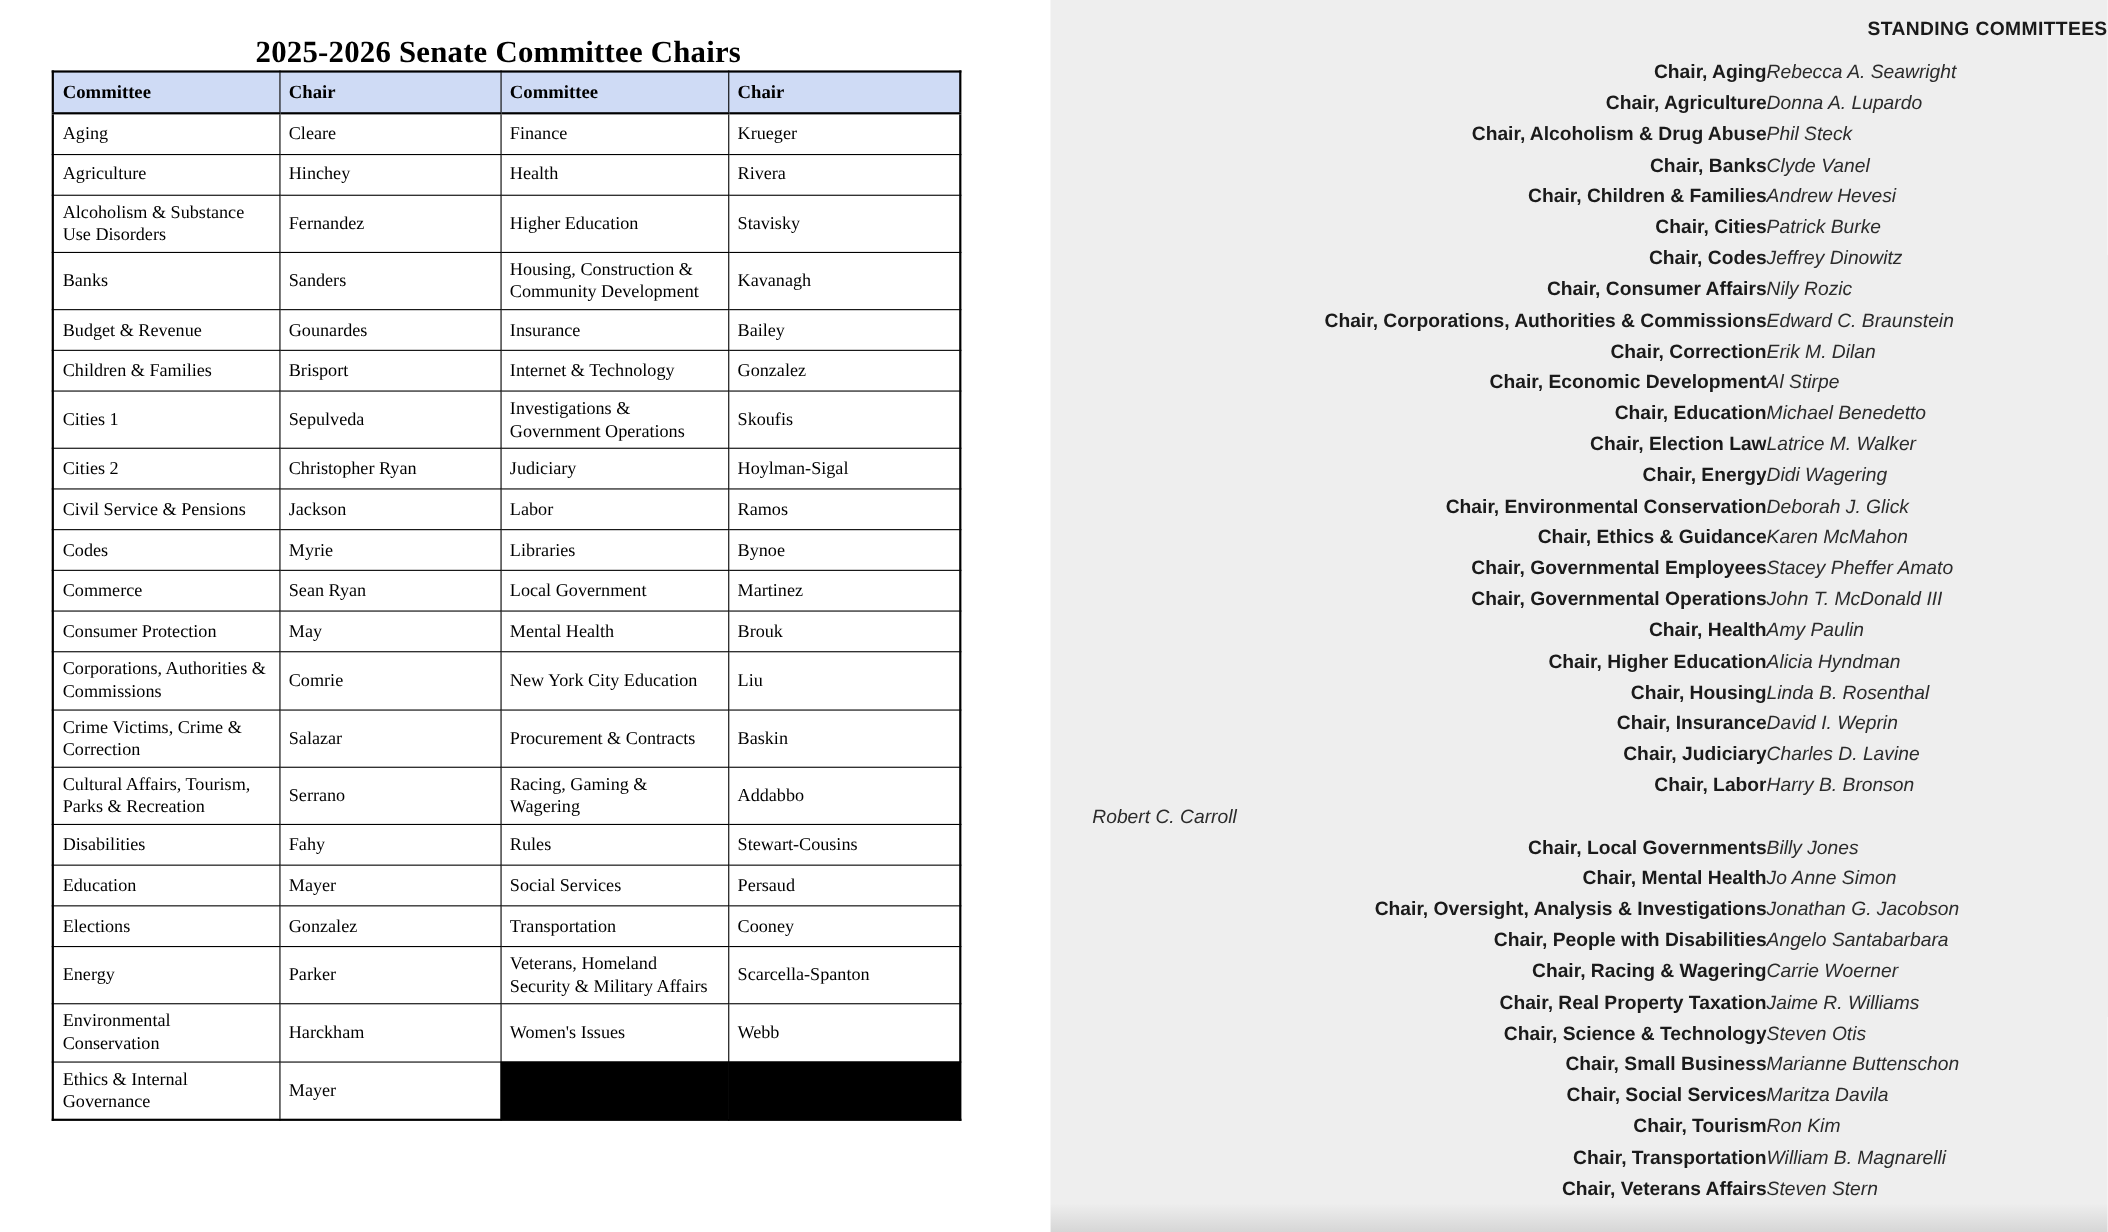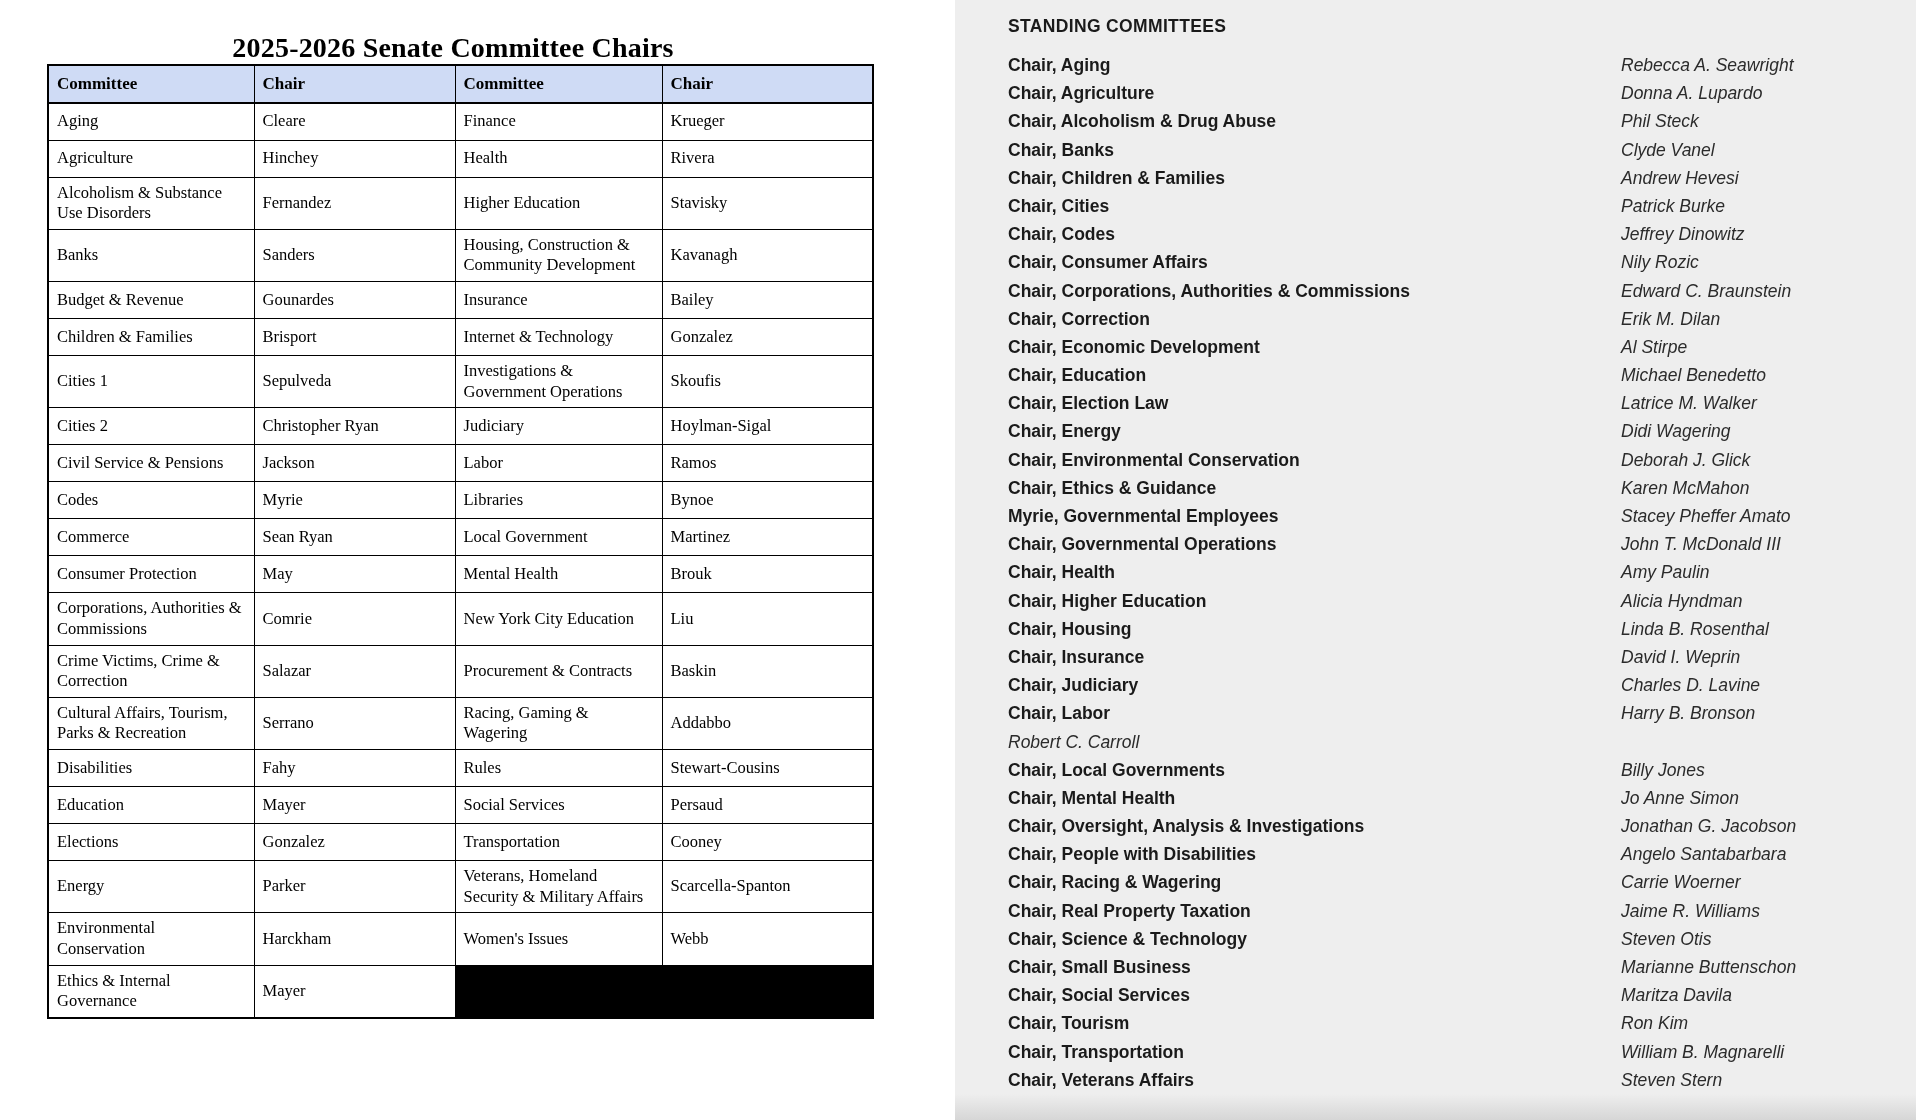--- a/index.html
+++ b/index.html
@@ -91,21 +91,22 @@
   
   #right-panel {
     flex: 1 1 auto;
     background: #eeeeee;
     position: relative;
     box-sizing: border-box;
     padding: 0;
     overflow: hidden;
   }
   #right-inner {
-    padding: 16px 0 0 53px;
+    padding: 16px 0 0 38px;
+    text-align: right;
   }
   #standing-heading {
     font-family: "Liberation Sans", sans-serif;
     font-weight: bold;
     font-size: 17.5px;
     color: #1a1a1a;
     letter-spacing: 0.35px;
     margin: 0 0 14px 0;
   }
   ul.committee-list {
@@ -365,21 +366,21 @@
           </li>
           <li>
             <span class="c-role">Chair, Environmental Conservation</span>
             <span class="c-member">Deborah J. Glick</span>
           </li>
           <li>
             <span class="c-role">Chair, Ethics &amp; Guidance</span>
             <span class="c-member">Karen McMahon</span>
           </li>
           <li>
-            <span class="c-role">Myrie, Governmental Employees</span>
+            <span class="c-role">Chair, Governmental Employees</span>
             <span class="c-member">Stacey Pheffer Amato</span>
           </li>
           <li>
             <span class="c-role">Chair, Governmental Operations</span>
             <span class="c-member">John T. McDonald III</span>
           </li>
           <li>
             <span class="c-role">Chair, Health</span>
             <span class="c-member">Amy Paulin</span>
           </li>

